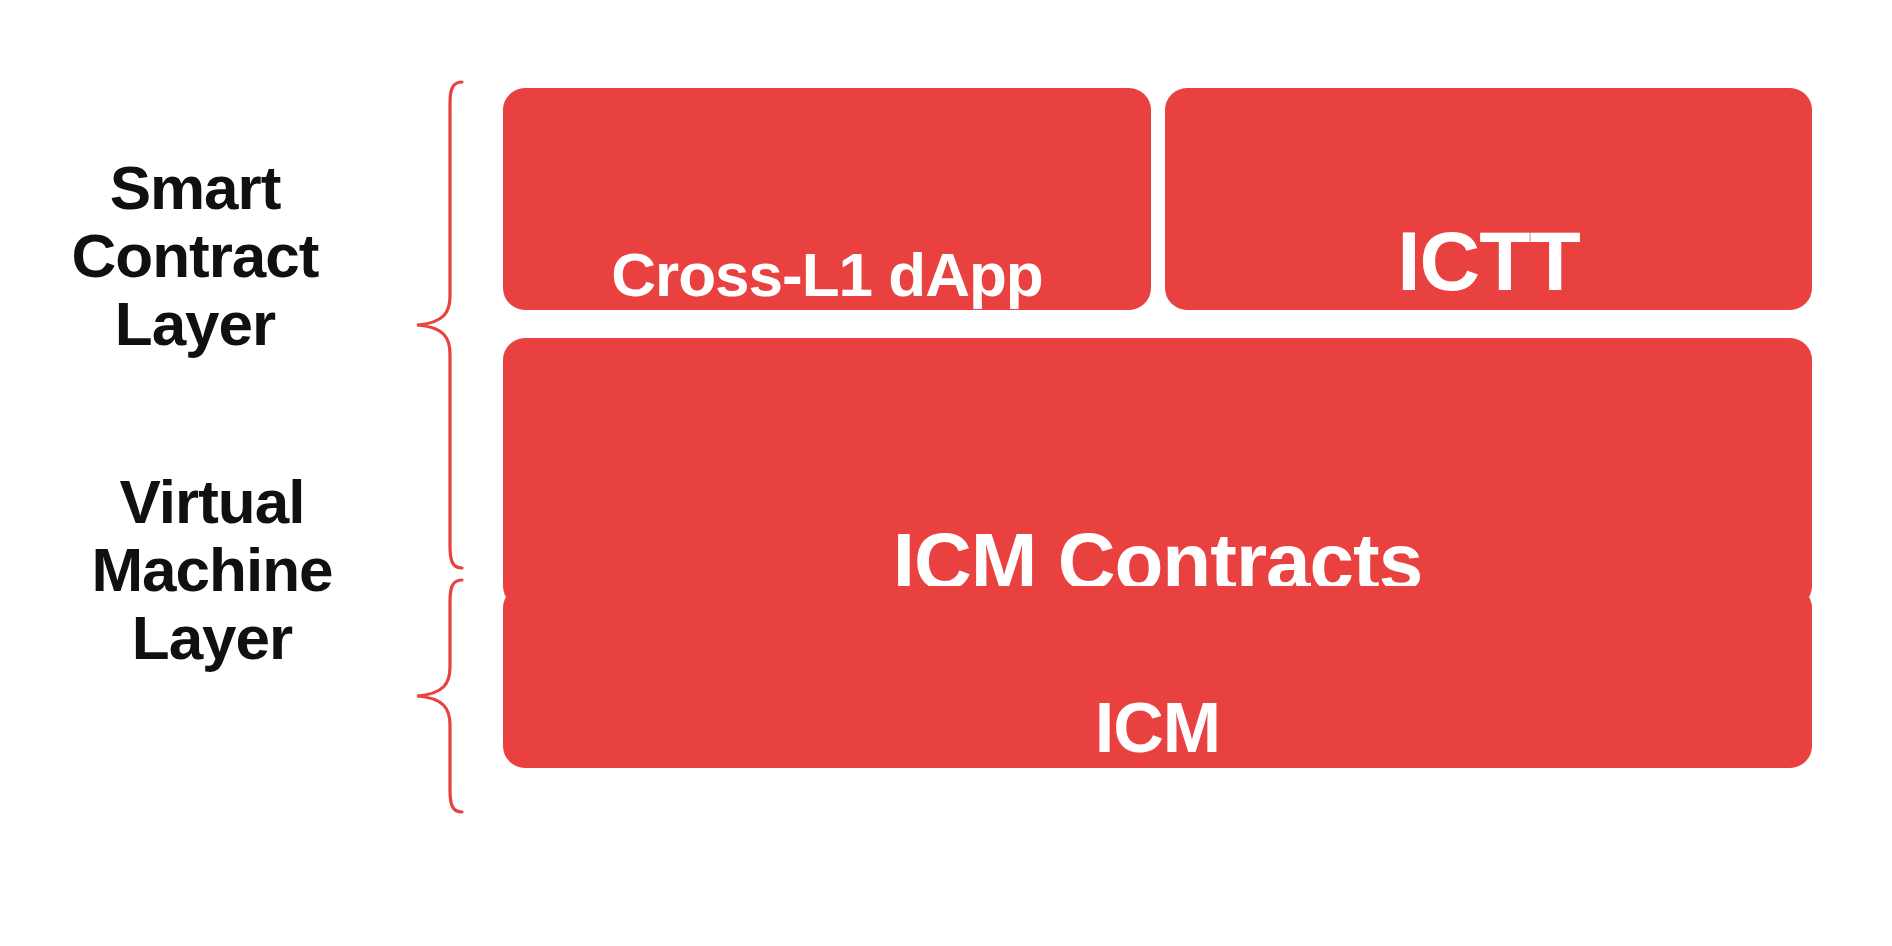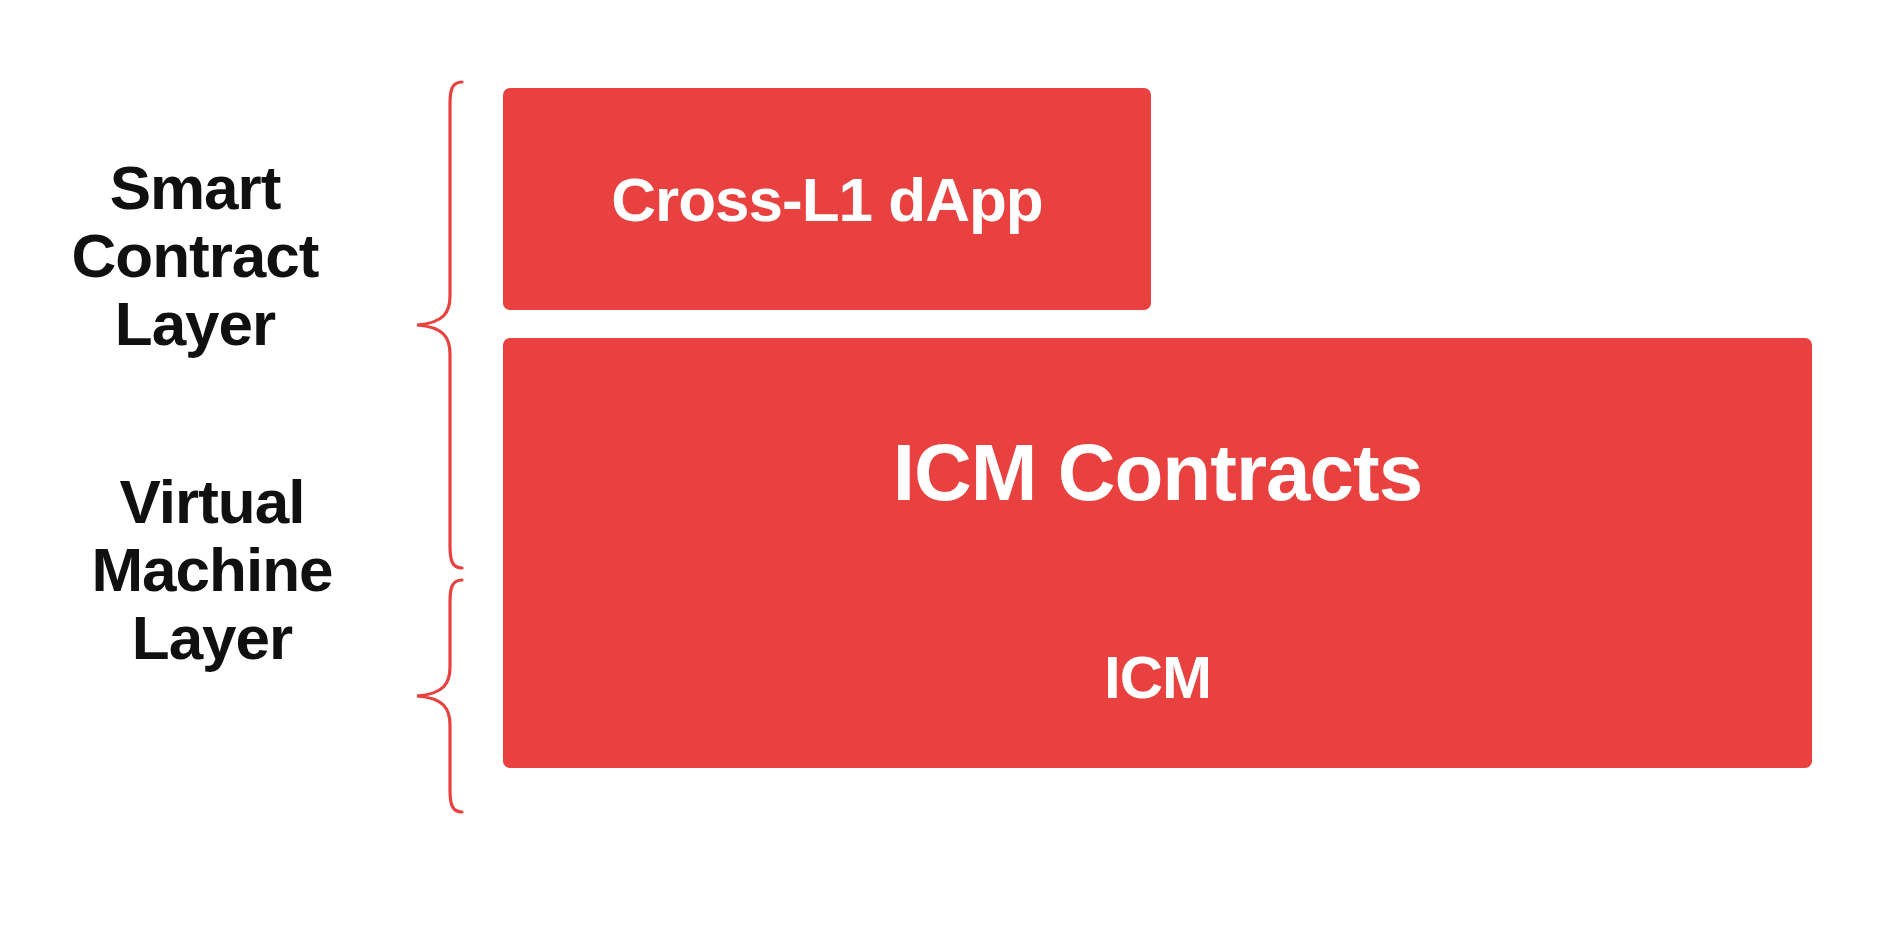--- a/index.html
+++ b/index.html
@@ -62,23 +62,23 @@
     fill: none;
     stroke: #E8413F;
     stroke-width: 3.2;
     stroke-linecap: round;
   }
 
   
   .node-box {
     position: absolute;
     background: #E8413F;
-    border-radius: 7px;
+    border-radius: 22px;
     display: flex;
-    align-items: center;
+    align-items: flex-end;
     justify-content: center;
     color: #ffffff;
     font-weight: bold;
     font-family: "Liberation Sans", sans-serif;
     letter-spacing: -1px;
     box-sizing: border-box;
   }
 
   #box-cross-l1-dapp {
     left: 503px;
@@ -99,21 +99,21 @@
     top: 338px;
     width: 1309px;
     height: 270px;
     font-size: 80px;
   }
   #box-icm {
     left: 503px;
     top: 586px;
     width: 1309px;
     height: 182px;
-    font-size: 60px;
+    font-size: 70px;
   }
 </style>
 </head>
 <body>
 
 <div id="diagram">
 
   <div id="label-smart-contract" class="layer-label">Smart
 Contract
 Layer</div>
@@ -139,20 +139,23 @@
              C 42 105, 36 116, 9 118
              C 36 120, 42 131, 42 147
              L 42 212
              C 42 226, 44 234, 54 234"></path>
   </svg>
 
   <div id="box-cross-l1-dapp" class="node-box">
     <span>Cross-L1 dApp</span>
   </div>
 
+  <div id="box-ictt" class="node-box">
+    <span>ICTT</span>
+  </div>
 
   <div id="box-icm-contracts" class="node-box">
     <span>ICM Contracts</span>
   </div>
 
   <div id="box-icm" class="node-box">
     <span>ICM</span>
   </div>
 
 </div>

